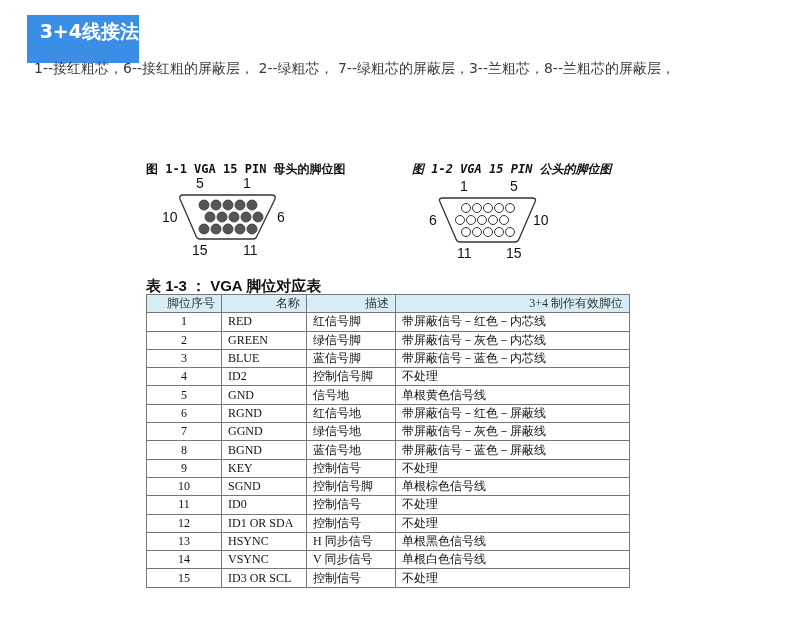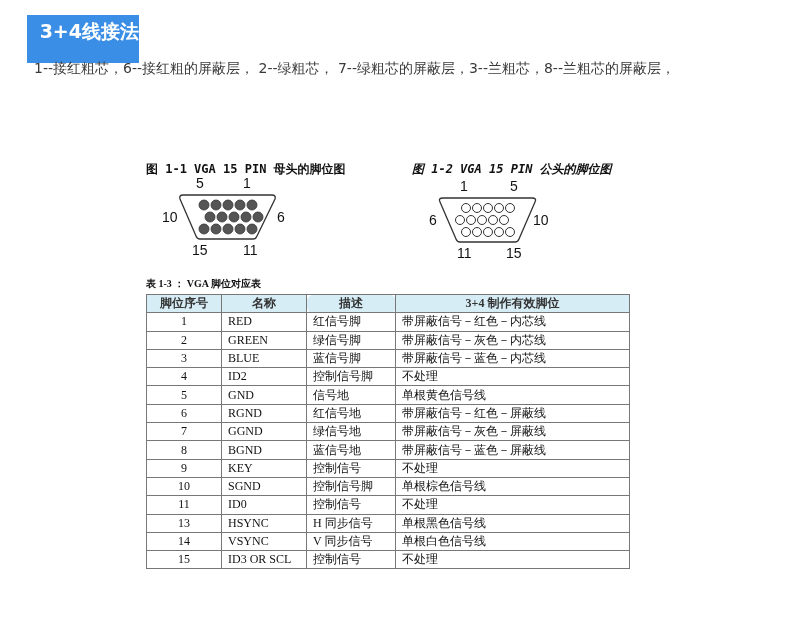--- a/index.html
+++ b/index.html
@@ -6,24 +6,24 @@
   body { width:790px; height:630px; position:relative; overflow:hidden; font-family:"DejaVu Sans", sans-serif; color:#333; }
   .title-badge { position:absolute; left:27px; top:15px; width:112px; height:48px; background:#3a8ee6; color:#fff; font-weight:bold; font-size:19px; line-height:32px; text-align:right; padding-left:7px; box-sizing:border-box; letter-spacing:0px; }
   .desc { position:absolute; left:34px; top:57px; width:750px; font-size:14px; line-height:22px; color:#3a3a3a; }
   .desc div { white-space:nowrap; }
   .fig-title { position:absolute; font-size:12px; font-weight:bold; color:#111; font-family:"DejaVu Sans Mono", monospace; white-space:nowrap;margin-top:9px; }
   .fig1-title { left:146px; top:152px; }
   .fig2-title { left:412px; top:152px;font-style:italic; }
   .connector { position:absolute; }
   .conn1 { left:150px; top:172px; width:150px; height:90px; }
   .conn2 { left:420px; top:172px; width:150px; height:90px; }
-  .table-title { position:absolute; left:146px; top:277px; font-size:10px; font-weight:bold; color:#111; font-family:Liberation Serif, serif; white-space:nowrap; }
+  .table-title { position:absolute; left:146px; top:277px; font-size:15px; font-weight:bold; color:#111; font-family:Liberation Sans, sans-serif; white-space:nowrap; }
   table.pins { position:absolute; left:146px; top:294px; width:484px; border-collapse:collapse; font-family:"Liberation Serif", serif; font-size:12px; color:#111; }
   table.pins th, table.pins td { border:1px solid #777; height:17.3px; padding:0 6px; line-height:17px; white-space:nowrap; }
-  table.pins th { background:#d6edf5; font-weight:bold; text-align:center; color:#333; }
+  table.pins th { background:#d6edf5; font-weight:normal; text-align:right; color:#333; }
   table.pins td.c0 { text-align:center; width:62px; }
   table.pins td.c1 { width:72px; }
   table.pins td.c2 { width:76px; }
   table.pins th.h0 { width:62px; } table.pins th.h1 { width:72px; } table.pins th.h2 { width:76px;border-radius:6px; }
 </style>
 </head>
 <body>
 
 <div class="title-badge">3+4线接法</div>
 
@@ -164,20 +164,26 @@
         <td class="c2">控制信号脚</td>
         <td>单根棕色信号线</td>
       </tr>
     <tr>
         <td class="c0">11</td>
         <td class="c1">ID0</td>
         <td class="c2">控制信号</td>
         <td>不处理</td>
       </tr>
     <tr>
+        <td class="c0">12</td>
+        <td class="c1">ID1 OR SDA</td>
+        <td class="c2">控制信号</td>
+        <td>不处理</td>
+      </tr>
+    <tr>
         <td class="c0">13</td>
         <td class="c1">HSYNC</td>
         <td class="c2">H 同步信号</td>
         <td>单根黑色信号线</td>
       </tr>
     <tr>
         <td class="c0">14</td>
         <td class="c1">VSYNC</td>
         <td class="c2">V 同步信号</td>
         <td>单根白色信号线</td>

